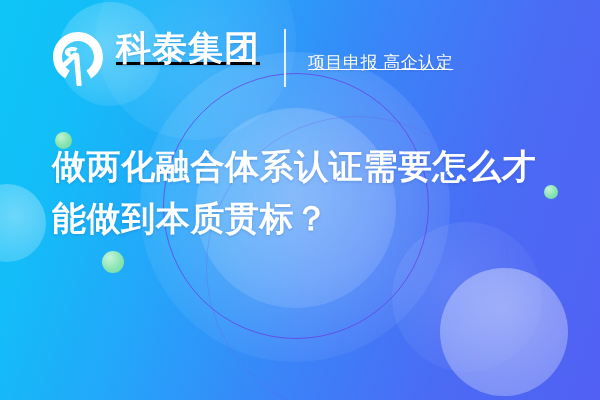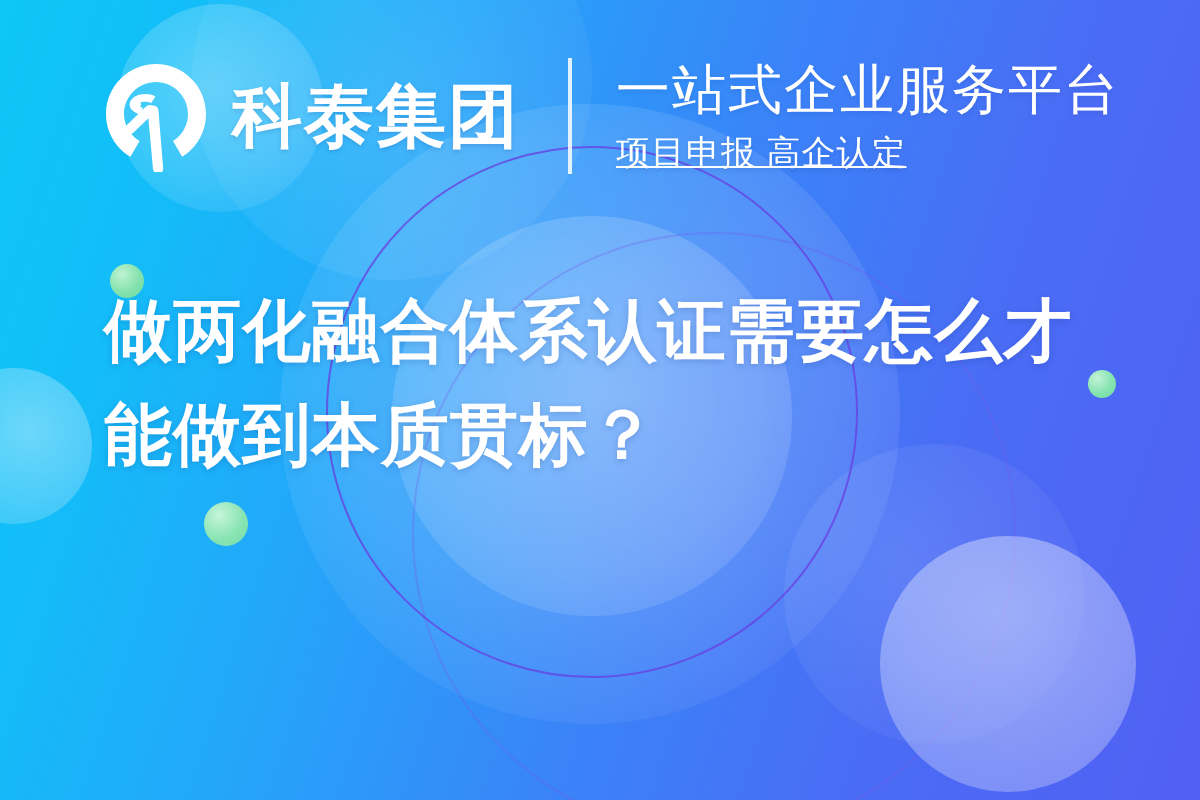--- a/index.html
+++ b/index.html
@@ -127,22 +127,23 @@
   .header {
     position: absolute;
     left: 0; top: 18px;
     width: 600px; height: 80px;
     display: flex;
     align-items: center;
   }
 
   .brand {
     display: flex;
-    align-items: center;
+    align-items: flex-start;
     margin-left: 50px;
+    text-decoration: underline;
   }
 
   .logo-mark {
     width: 56px; height: 56px;
     flex: 0 0 56px;
     display: block;
   }
 
   .brand-name {
     margin-left: 10px;
@@ -234,21 +235,20 @@
           <circle fill="#ffffff" cx="18.6" cy="22.3" r="1.9"></circle>
         </svg>
       </span>
 
       <span class="brand-name">科泰集团</span>
     </div>
 
     <div class="divider"></div>
 
     <div class="tagline">
-      <span class="tagline-main">一站式企业服务平台</span>
       <span class="tagline-sub">项目申报 高企认定</span>
     </div>
 
   </div>
 
   <div class="title">做两化融合体系认证需要怎么才能做到本质贯标？</div>
 
 </div>
 
 </body></html>

